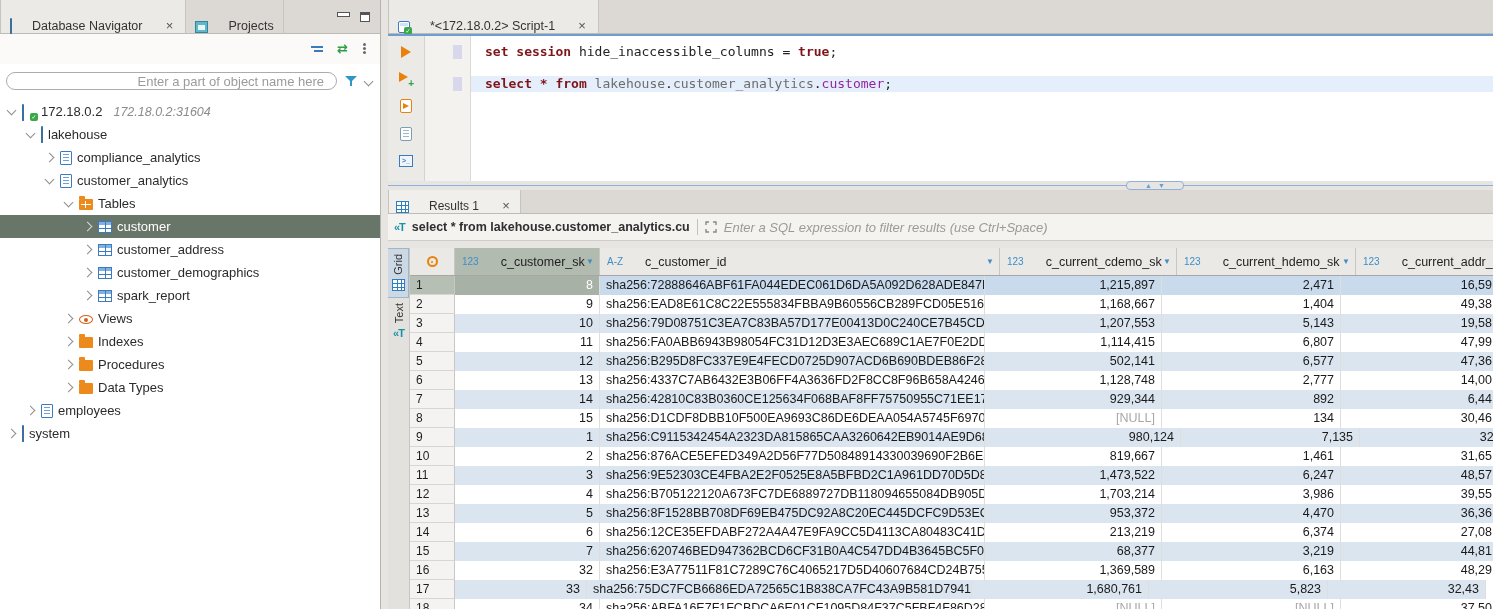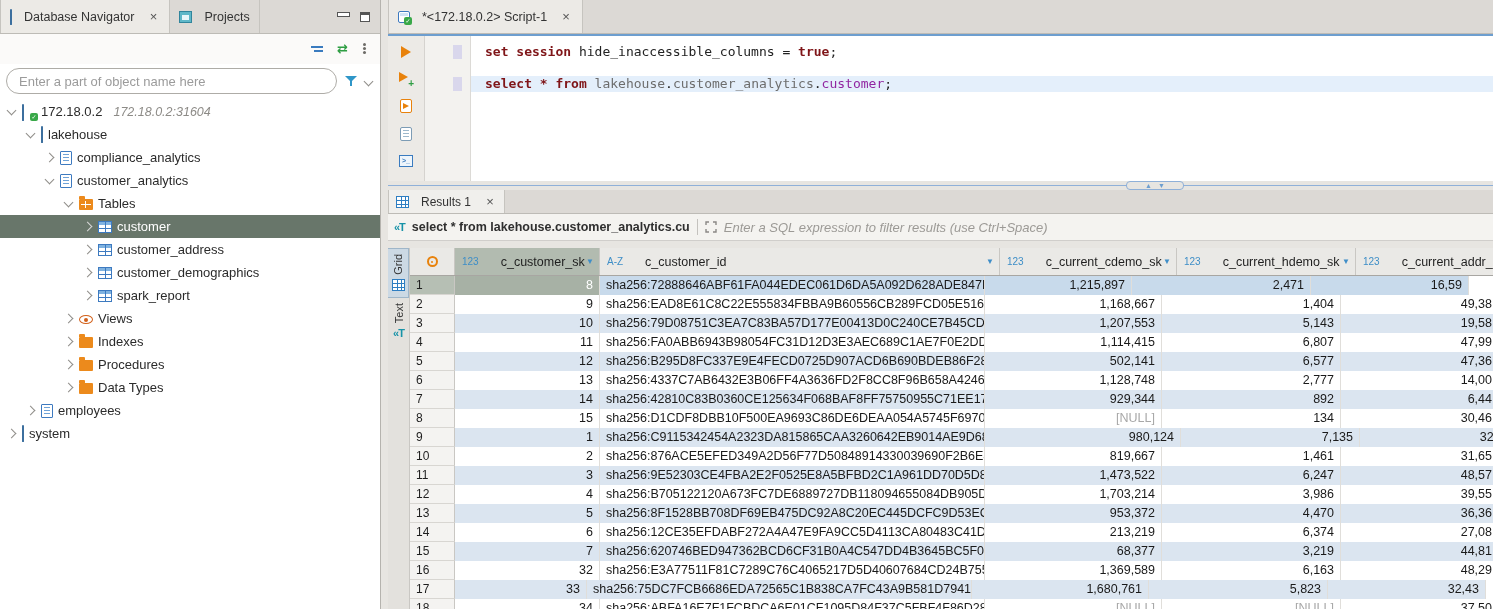--- a/index.html
+++ b/index.html
@@ -2,21 +2,21 @@
 <html><head>
 <meta charset="utf-8">
 <style>
   * { box-sizing: border-box; margin: 0; padding: 0; }
   html,body { width:1493px; height:609px; overflow:hidden; }
   body { font-family:"Liberation Sans","DejaVu Sans",sans-serif; font-size:13px; color:#2b2b2b; background:#e7e5e1; }
   #app { position:relative; width:1493px; height:609px; overflow:hidden; }
 
   
   .tabbar { background:#dcd9d5; border-bottom:1px solid #bdbbb6; display:flex; align-items:stretch; }
-  .tab { display:flex; align-items:center; gap:12px; padding:0 9px; border-right:1px solid #c6c4bf; color:#333; white-space:nowrap; cursor:default; }
+  .tab { display:flex; align-items:flex-end; gap:20px; padding:0 9px; border-right:1px solid #c6c4bf; color:#333; white-space:nowrap; cursor:default; }
   .tab.active { background:#eceae6; border-left:1px solid #c6c4bf; }
   .close-x { color:#555; font-size:13px; width:14px; text-align:center; }
   .close-x::before { content:"×"; }
 
   
   .ic { display:inline-block; position:relative; flex:none; }
   .cyl { width:13px; height:13px; border-radius:6px/3px; background:repeating-linear-gradient(#5b98c8 0 2px,#8fc0e6 2px 4px); border:1px solid #3c6f9e; }
   .ic-server { width:14px; height:14px; }
   .ic-server .cyl { width:13px; height:12px; }
   .ic-server::after { content:"✓"; position:absolute; right:-2px; bottom:-2px; width:8px; height:8px; background:#39a849; color:#fff; font-size:6px; line-height:8px; text-align:center; border-radius:2px; }
@@ -82,21 +82,21 @@
   .sort-arrow { color:#3f8ec8; font-size:8px; }
   .sort-arrow::before { content:"▼"; }
 
   
   #nav-panel { position:absolute; left:0; top:0; width:381px; height:609px; background:#fff; border-right:1px solid #b5b3ae; }
   #nav-tabbar { height:34px; }
   #nav-tabbar .tab { font-size:12.5px; }
   .panel-btns { margin-left:auto; display:flex; align-items:center; gap:12px; padding:0 10px; }
   #nav-toolbar { height:30px; background:#fbfaf9; display:flex; align-items:center; justify-content:flex-end; gap:14px; padding:0 14px; }
   #nav-filter-row { height:34px; background:#fff; display:flex; align-items:center; gap:8px; padding:0 6px; }
-  .nav-filter { flex:1; height:26px; border:1px solid #aeaca7; border-radius:13px; padding:0 12px; font-size:13px; color:#333; background:#fff; outline:none; font-family:inherit; }
+  .nav-filter { flex:1; height:18px; border:1px solid #aeaca7; border-radius:13px; padding:0 12px; font-size:13px; color:#333; background:#fff; outline:none; font-family:inherit;text-align:right; }
   .nav-filter::placeholder { color:#9b9b9b; }
   #nav-tree { padding-top:2px; }
   .tree-row { height:23px; display:flex; align-items:center; gap:5px; white-space:nowrap; cursor:default; }
   .tree-row .tlabel { font-size:13px; color:#2b2b2b; }
   .tree-row .tdetail { font-size:12.5px; color:#8d8b87; font-style:italic; margin-left:6px; }
   .tree-row.sel { background:#68766a; }
   .tree-row.sel .tlabel { color:#fff; }
   .tree-row.sel .chev { border-color:#d8d8d8; }
 
   
@@ -359,21 +359,21 @@
               <span class="pfx">123</span>
               <span>c_current_addr_sk</span>
               <span class="sort-arrow"></span>
             </div>
           </div>
         <div id="grid-rows">
             <div class="grow rowsel">
               <div class="rnum">1</div>
               <div class="gc r cellsel" style="width: 145px;">8</div>
               <div class="gc" style="width: 385px;">sha256:72888646ABF61FA044EDEC061D6DA5A092D628ADE847E489</div>
-              <div class="gc r" style="width: 147px;">1,215,897</div>
+              <div class="gc r" style="width: 177px;">1,215,897</div>
               <div class="gc r" style="width: 179px;">2,471</div>
               <div class="gc r" style="width: 158px;">16,59</div>
             </div>
             <div class="grow">
               <div class="rnum">2</div>
               <div class="gc r" style="width: 145px;">9</div>
               <div class="gc" style="width: 385px;">sha256:EAD8E61C8C22E555834FBBA9B60556CB289FCD05E51653C7</div>
               <div class="gc r" style="width: 177px;">1,168,667</div>
               <div class="gc r" style="width: 179px;">1,404</div>
               <div class="gc r" style="width: 158px;">49,38</div>

